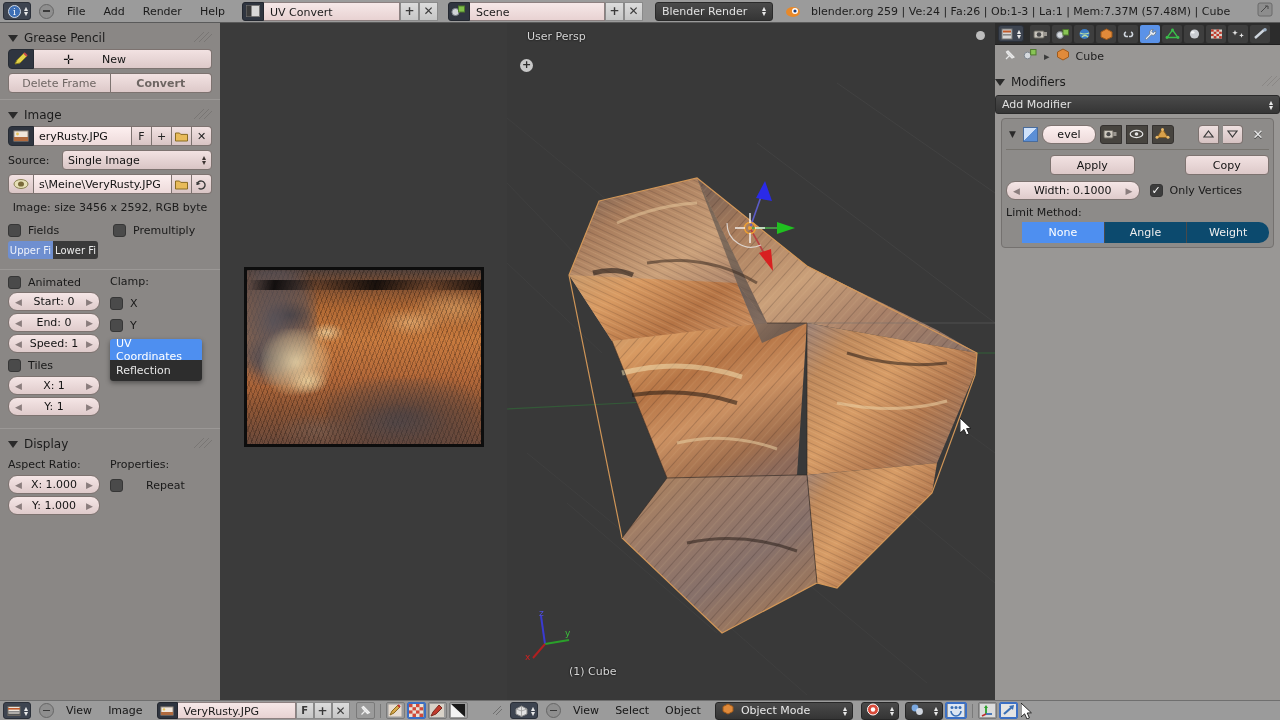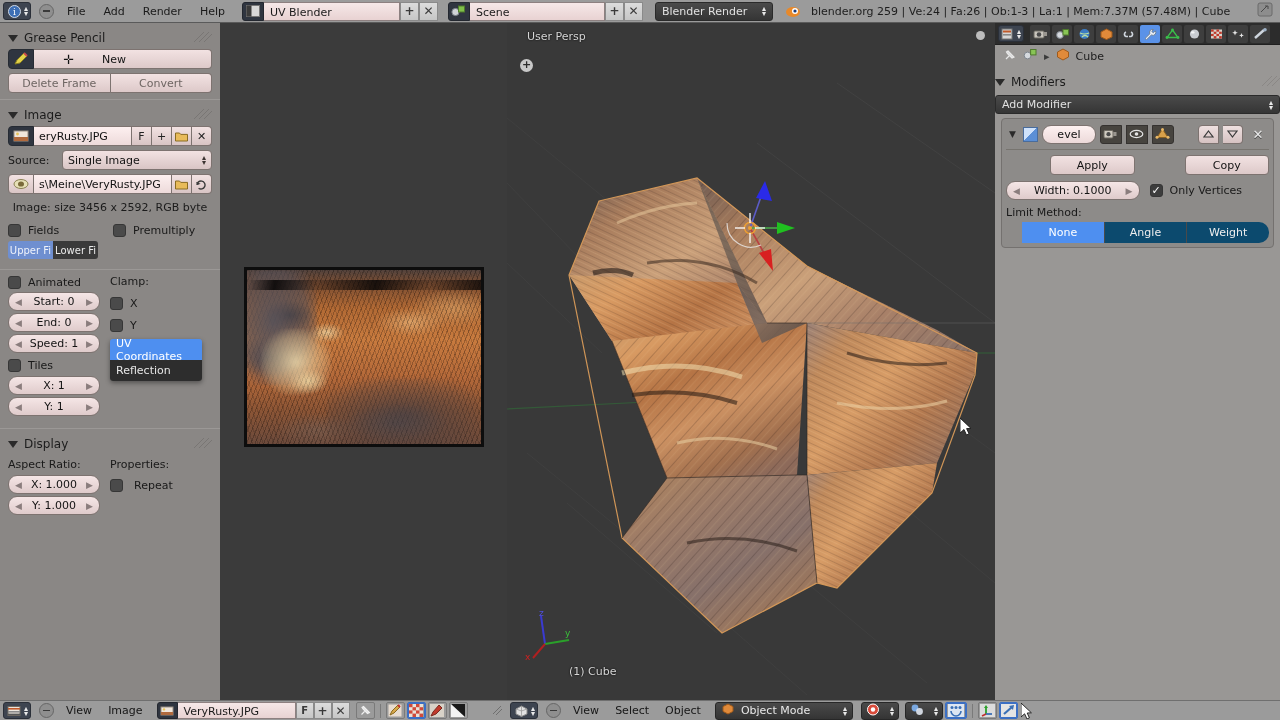--- a/index.html
+++ b/index.html
@@ -297,21 +297,21 @@
     <div class="menu-item">Render</div>
     <div class="menu-item">Help</div>
 
     <div class="field-group" style="margin-left:8px;">
       <div class="icon-box">
         <svg width="14" height="12" viewBox="0 0 14 12">
             <rect x="0.5" y="0.5" width="13" height="11" fill="#d8d8d8" stroke="#777"></rect>
             <rect x="0.5" y="0.5" width="5" height="11" fill="#3a3a3a"></rect>
           </svg>
       </div>
-      <div class="txt-field" style="width:136px;">UV Blender</div>
+      <div class="txt-field" style="width:136px;">UV Convert</div>
       <div class="sq-btn">+</div>
       <div class="sq-btn">✕</div>
     </div>
 
     <div class="field-group" style="margin-left:8px;">
       <div class="icon-box">
         <svg width="15" height="12" viewBox="0 0 15 12">
             <circle cx="4.5" cy="7" r="3.6" fill="#cfd3d8" stroke="#7d848c"></circle>
             <rect x="7.5" y="1" width="6" height="6" fill="#7fc04a" stroke="#4f7a2c"></rect>
           </svg>
@@ -369,21 +369,21 @@
         <div class="btn-lt" style="flex:1;border-radius:0 4px 4px 0;border-left:none;justify-content:center;gap:28px;">
           <span style="font-weight:bold;font-size:13px;">✛</span>
           <span>New</span>
           <span style="width:28px;"></span>
         </div>
       </div>
 
 
       <div class="btn-row">
         <div class="btn-lt btn-dis" style="flex:1;border-radius:4px 0 0 4px;">Delete Frame</div>
-        <div class="btn-lt btn-dis" style="flex:1;border-radius:0 4px 4px 0;border-left:none;">Convert</div>
+        <div class="btn-lt btn-dis" style="flex:1;border-radius:0 4px 4px 0;border-left:none;font-weight:bold;">Convert</div>
       </div>
     </div>
 
     <div class="divider"></div>
 
     <div class="panel-sect">
       <div class="sect-hdr">
         <span class="tri"></span>
         <span>Image</span>
         <span class="grip">
@@ -544,21 +544,21 @@
             <span class="ar">▶</span>
           </div>
           <div class="numfld">
             <span class="ar">◀</span>
             <span>Y: 1.000</span>
             <span class="ar">▶</span>
           </div>
         </div>
         <div style="width:96px;">
           <div class="lbl" style="height:20px;line-height:20px;">Properties:</div>
-          <div style="display:flex;align-items:center;gap:11px;height:21px;">
+          <div style="display:flex;align-items:center;gap:23px;height:21px;">
             <span class="chk"></span>
             <span class="lbl">Repeat</span>
           </div>
         </div>
       </div>
     </div>
   </div>
 
   <div class="imgcanvas">
     <div class="rustframe">

